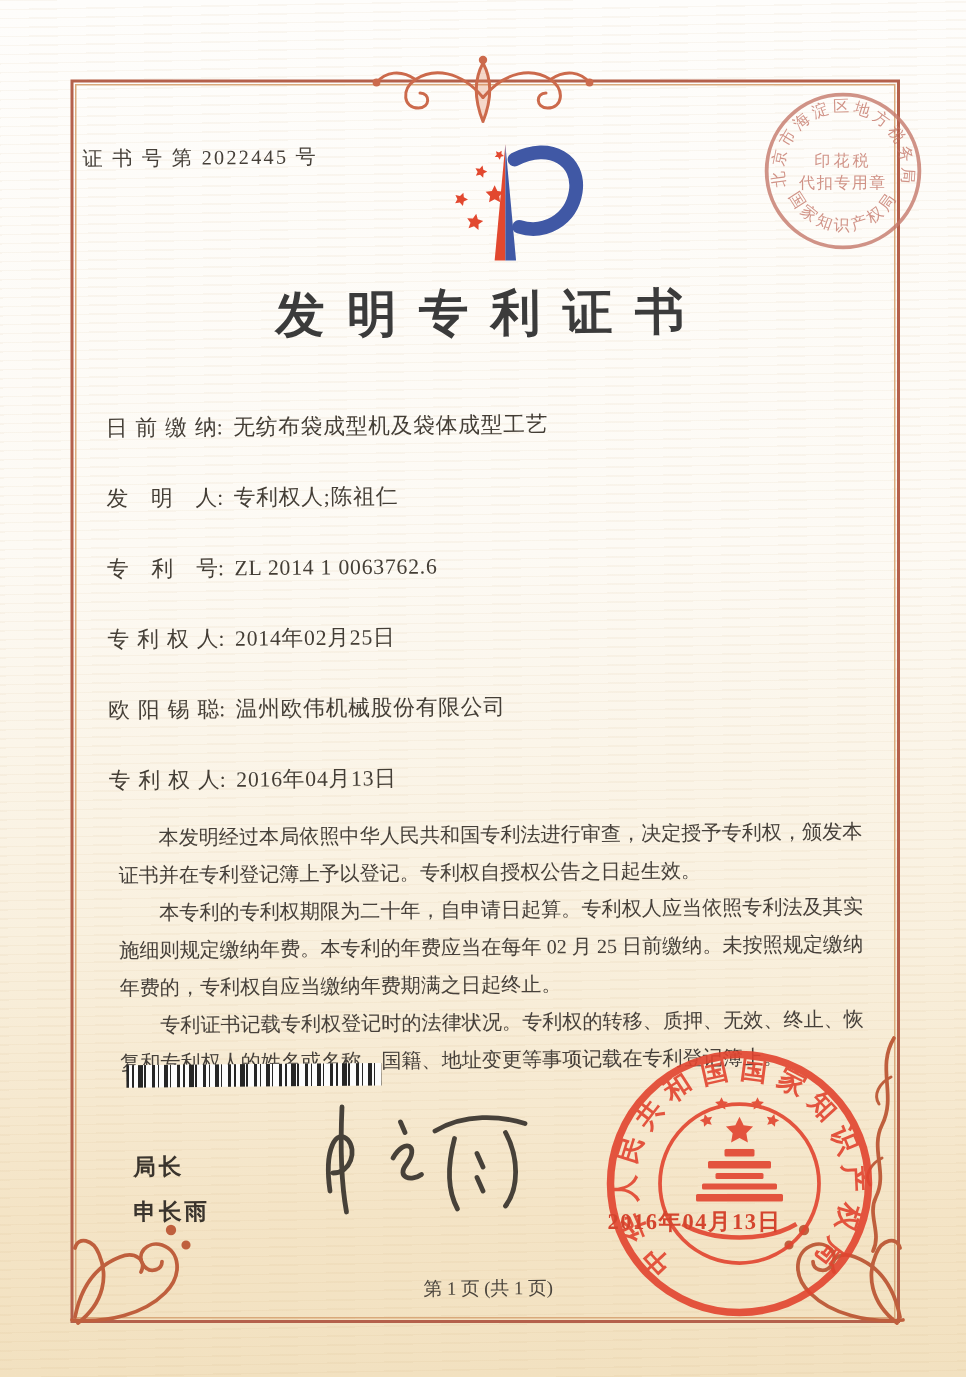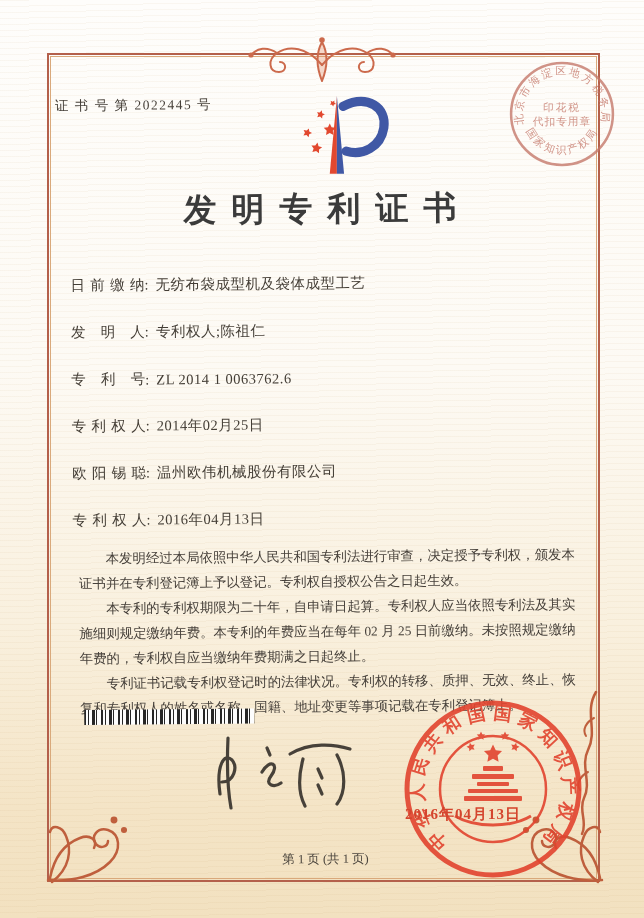--- a/index.html
+++ b/index.html
@@ -148,20 +148,24 @@
     </div>
 
     <div class="paras">
       <p>本发明经过本局依照中华人民共和国专利法进行审查，决定授予专利权，颁发本证书并在专利登记簿上予以登记。专利权自授权公告之日起生效。</p>
       <p>本专利的专利权期限为二十年，自申请日起算。专利权人应当依照专利法及其实施细则规定缴纳年费。本专利的年费应当在每年 02 月 25 日前缴纳。未按照规定缴纳年费的，专利权自应当缴纳年费期满之日起终止。</p>
       <p>专利证书记载专利权登记时的法律状况。专利权的转移、质押、无效、终止、恢复和专利权人的姓名或名称、国籍、地址变更等事项记载在专利登记簿上。</p>
     </div>
 
     <div class="barcode"></div>
 
+    <div class="signer">
+      <div>局长</div>
+      <div>申长雨</div>
+    </div>
 
     <div class="page-footer">第 1 页 (共 1 页)</div>
   </div>
 
   <svg class="signature" viewBox="0 0 178 92">
     <g stroke="#35302a" stroke-width="3.2" fill="none" stroke-linecap="round" opacity=".9">
       <path d="M30,64 C26,36 34,22 42,30 C48,37 44,52 32,52"></path>
       <path d="M38,8 C37,30 37,56 41,78"></path>
       <path d="M72,42 C80,28 90,34 81,46 C74,55 84,58 91,53"></path>
       <path d="M77,18 l3,7"></path>

